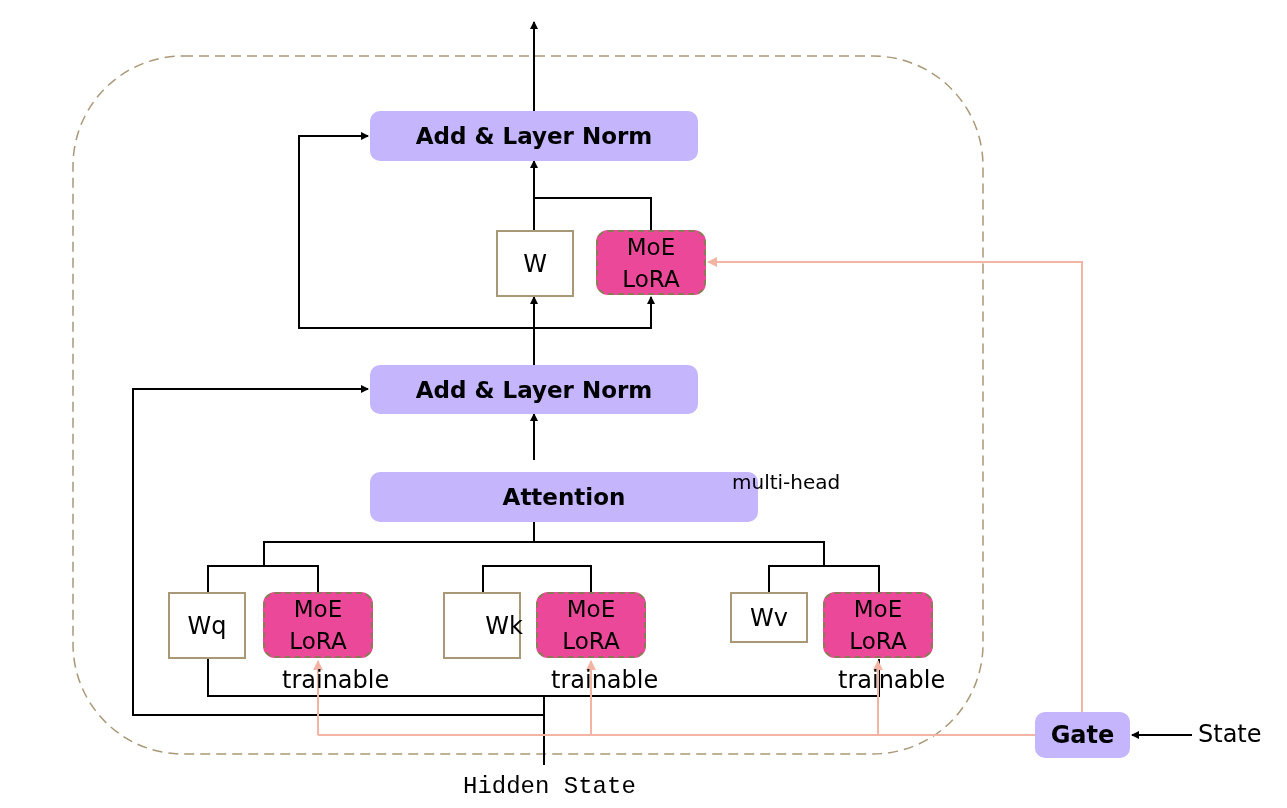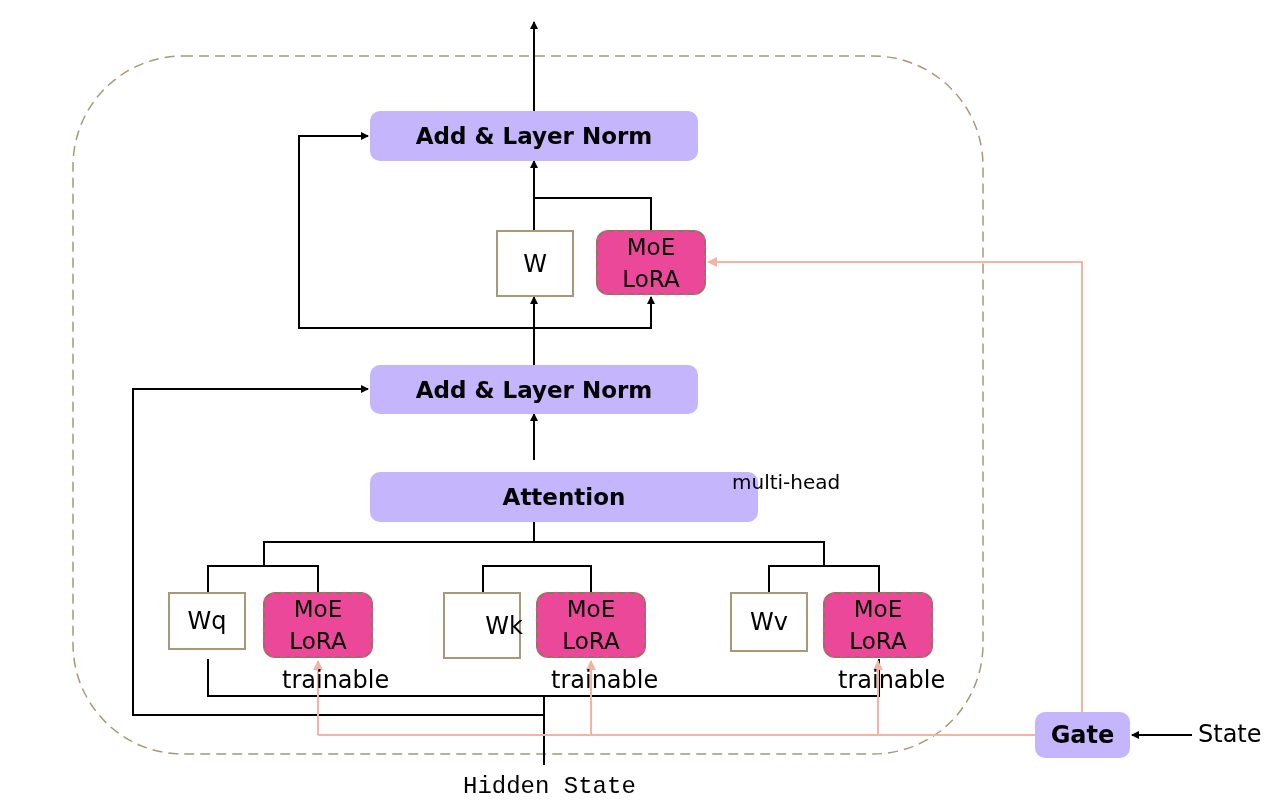--- a/index.html
+++ b/index.html
@@ -75,39 +75,39 @@
 
 <div class="box norm" style="left:370px;top:365px;width:328px;height:49px;">
   <span>Add &amp; Layer Norm</span>
 </div>
 
 <div class="box norm" style="left:370px;top:472px;width:388px;height:50px;">
   <span>Attention</span>
 </div>
 <div class="lbl big" style="left:724px;top:470px;font-size:20px;margin-left:8px;">multi-head</div>
 
-<div class="box w" style="left:168px;top:592px;width:78px;height:58px;">
+<div class="box w" style="left:168px;top:592px;width:78px;height:67px;">
   <span>Wq</span>
 </div>
 <div class="box moe" style="left:263px;top:592px;width:110px;height:66px;">
   <span>MoE</span>
   <span>LoRA</span>
 </div>
 <div class="lbl" style="left:282px;top:666px;">trainable</div>
 
 <div class="box w" style="left:443px;top:592px;width:78px;height:67px;padding-left:44px;">
   <span>Wk</span>
 </div>
 <div class="box moe" style="left:536px;top:592px;width:110px;height:66px;">
   <span>MoE</span>
   <span>LoRA</span>
 </div>
 <div class="lbl" style="left:551px;top:666px;">trainable</div>
 
-<div class="box w" style="left:730px;top:592px;width:78px;height:60px;">
+<div class="box w" style="left:730px;top:592px;width:78px;height:51px;">
   <span>Wv</span>
 </div>
 <div class="box moe" style="left:823px;top:592px;width:110px;height:66px;">
   <span>MoE</span>
   <span>LoRA</span>
 </div>
 <div class="lbl" style="left:838px;top:666px;">trainable</div>
 
 <div class="box norm" style="left:1035px;top:712px;width:95px;height:46px;font-size:24px;">
   <span>Gate</span>

